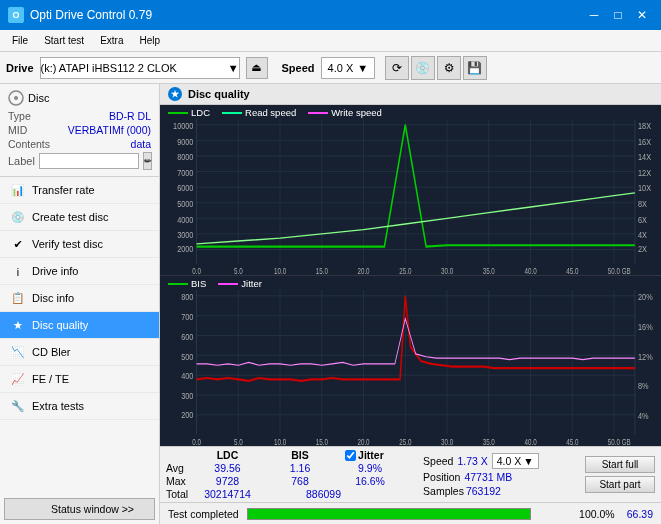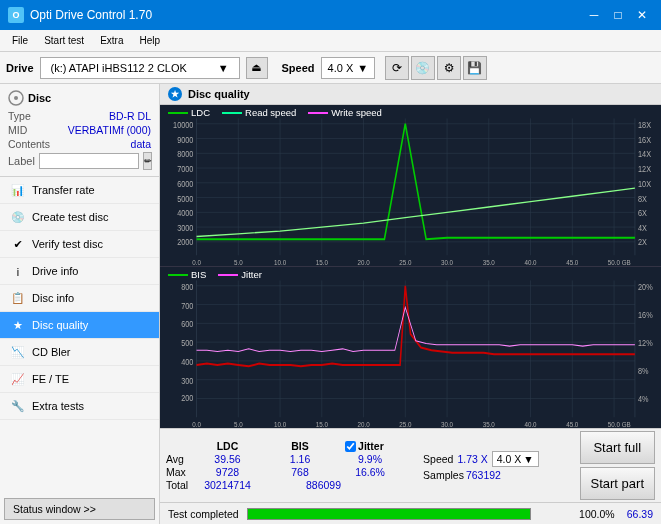--- a/index.html
+++ b/index.html
@@ -38,21 +38,21 @@
       border-bottom: 1px solid #d0d0d0;
       height: 32px;
       display: flex;
       align-items: center;
       padding: 0 6px;
       gap: 6px;
     }
     .drive-label { font-size: 11px; font-weight: bold; color: #000; }
     .drive-select {
       display: flex; align-items: center; gap: 2px;
-      border: 1px solid #aaa; background: white; padding: 2px 10px;
+      border: 1px solid #aaa; background: white; padding: 2px 0;
       font-size: 11px; height: 22px; min-width: 200px;
     }
     .drive-select-text { flex: 1; font-size: 11px; }
     .drive-eject { width: 22px; height: 22px; background: #e0e0e0; border: 1px solid #aaa; display: flex; align-items: center; justify-content: center; cursor: pointer; }
     .speed-label { font-size: 11px; font-weight: bold; margin-left: 8px; }
     .speed-select { border: 1px solid #aaa; background: white; padding: 2px 6px; font-size: 11px; height: 22px; display: flex; align-items: center; gap: 4px; }
     .toolbar-icons { display: flex; gap: 2px; margin-left: 4px; }
     .toolbar-icon-btn { width: 24px; height: 24px; background: #e0e0e0; border: 1px solid #aaa; display: flex; align-items: center; justify-content: center; cursor: pointer; font-size: 12px; }
 
     
@@ -69,21 +69,21 @@
       display: flex;
       flex-direction: column;
       flex-shrink: 0;
     }
 
     
     .disc-panel {
       padding: 6px 8px;
       border-bottom: 1px solid #d0d0d0;
     }
-    .disc-header { display: flex; align-items: center; gap: 4px; font-size: 11px; font-weight: bold; margin-bottom: 4px; }
+    .disc-header { display: flex; align-items: center; gap: 4px; font-size: 11px; font-weight: normal; margin-bottom: 4px; }
     .disc-icon { width: 16px; height: 16px; }
     .disc-row { display: flex; justify-content: space-between; margin-bottom: 2px; font-size: 10.5px; }
     .disc-key { color: #555; }
     .disc-val { color: #0000cc; font-weight: 500; }
     .disc-val-blue { color: #0000cc; }
     .label-row { display: flex; align-items: center; gap: 4px; margin-top: 2px; }
     .label-input { border: 1px solid #aaa; height: 16px; width: 100px; font-size: 10px; padding: 0 2px; }
     .label-btn { width: 18px; height: 18px; background: #e0e0e0; border: 1px solid #aaa; display: flex; align-items: center; justify-content: center; cursor: pointer; font-size: 9px; }
 
     
@@ -91,22 +91,22 @@
     .nav-item {
       display: flex; align-items: center; gap: 6px;
       padding: 5px 10px; cursor: pointer; font-size: 11px; color: #000;
       border-bottom: 1px solid #e8e8e8;
     }
     .nav-item.active { background: #3399ff; color: white; }
     .nav-item-icon { width: 16px; height: 16px; display: flex; align-items: center; justify-content: center; font-size: 11px; flex-shrink: 0; }
 
     
     .status-window-btn {
-      padding: 4px 8px; background: #e0e0e0; border: 1px solid #aaa;
-      text-align: left; cursor: pointer; font-size: 10.5px; margin: 4px;
+      padding: 4px 20px; background: #e0e0e0; border: 1px solid #aaa;
+      text-align: right; cursor: pointer; font-size: 10.5px; margin: 4px;
     }
 
     
     .content-area {
       flex: 1;
       display: flex;
       flex-direction: column;
       background: #fff;
       overflow: hidden;
     }
@@ -132,22 +132,22 @@
     .stats-bar {
       background: #f0f0f0;
       border-top: 1px solid #ccc;
       padding: 2px 6px;
       display: flex; gap: 16px; align-items: center;
     }
 
     .start-btns { display: flex; flex-direction: column; gap: 3px; }
     .start-btn {
       background: linear-gradient(to bottom, #f8f8f8, #d8d8d8);
-      border: 1px solid #aaa; padding: 8px 10px; cursor: pointer;
-      font-size: 13px; min-width: 70px; text-align: center;
+      border: 1px solid #aaa; padding: 2px 10px; cursor: pointer;
+      font-size: 10px; min-width: 70px; text-align: center;
     }
 
     
     .progress-row {
       background: #f0f0f0;
       border-top: 1px solid #ccc;
       height: 22px;
       display: flex; align-items: center; gap: 8px;
       padding: 0 8px; font-size: 10.5px;
     }
@@ -169,21 +169,21 @@
     }
 
     .speed-dropdown { border: 1px solid #aaa; background: white; padding: 1px 4px; font-size: 10.5px; cursor: pointer; display: flex; align-items: center; gap: 2px; }
   </style>
 </head>
 <body>
 
 <div class="titlebar">
   <div class="titlebar-left">
     <div class="titlebar-icon">O</div>
-    <span class="titlebar-title">Opti Drive Control 1.70</span>
+    <span class="titlebar-title">Opti Drive Control 0.79</span>
   </div>
   <div class="titlebar-controls">
     <div class="titlebar-btn">─</div>
     <div class="titlebar-btn">□</div>
     <div class="titlebar-btn close">✕</div>
   </div>
 </div>
 
 <div class="menubar">
   <span class="menubar-item">File</span>
@@ -477,20 +477,24 @@
 
         <div style="display:flex; flex-direction:column; gap:2px; font-size:10.5px; margin-left:12px;">
           <div style="display:flex; align-items:center; gap:4px;">
             <span>Speed</span>
             <span style="color:#0000cc;">1.73 X</span>
             <div class="speed-dropdown">
               <span>4.0 X</span>
               <span>▼</span>
             </div>
           </div>
+          <div style="display:flex; gap:4px;">
+            <span>Position</span>
+            <span style="color:#0000cc;">47731 MB</span>
+          </div>
           <div style="display:flex; gap:2px;">
             <span>Samples</span>
             <span style="color:#0000cc;">763192</span>
           </div>
         </div>
 
         <div class="start-btns" style="margin-left:auto;">
           <button class="start-btn">Start full</button>
           <button class="start-btn">Start part</button>
         </div>

